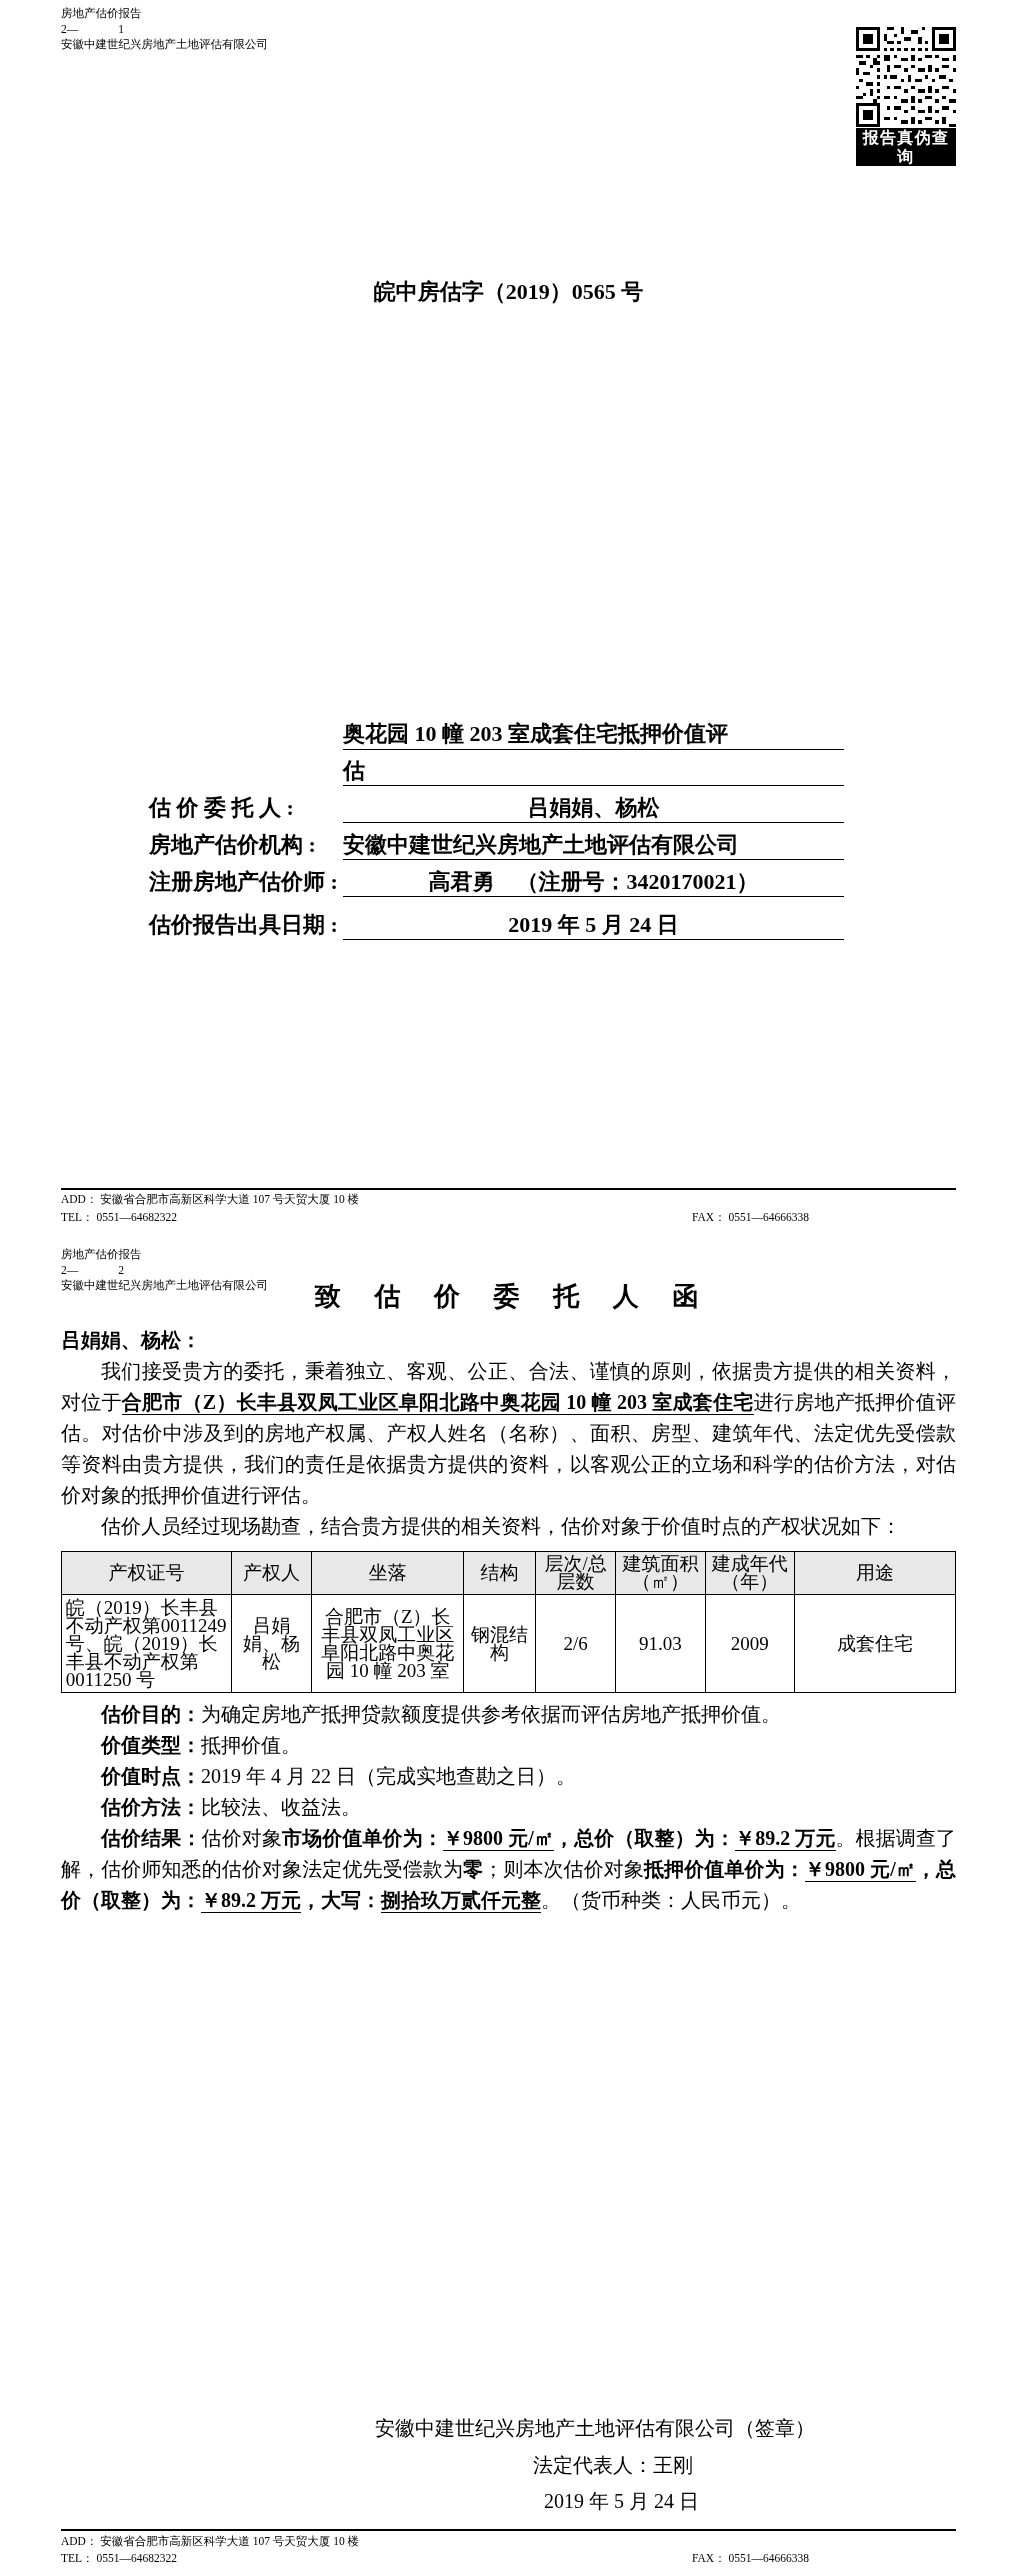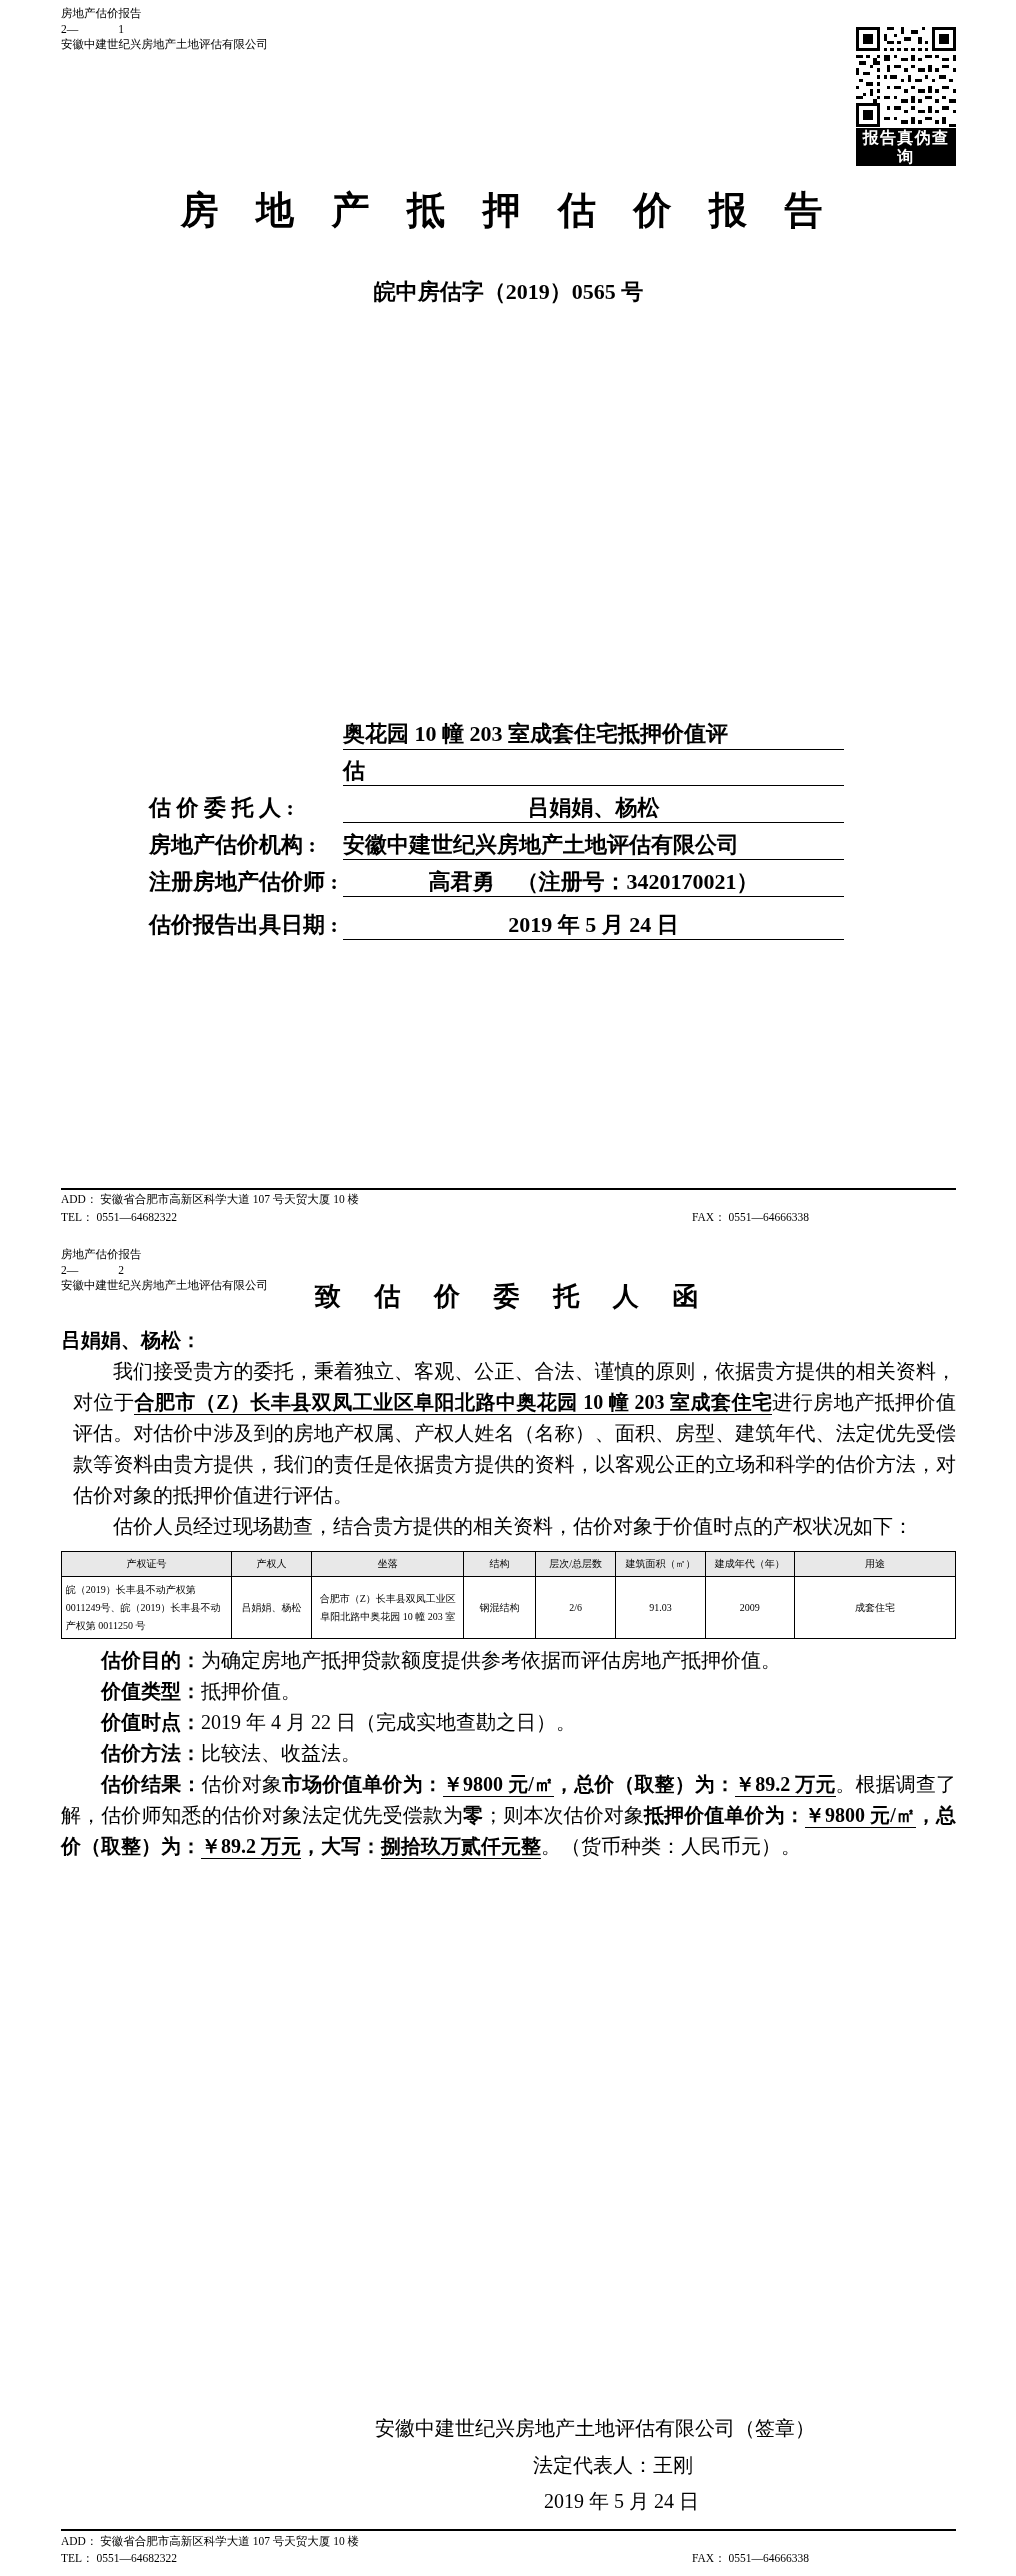--- a/index.html
+++ b/index.html
@@ -43,26 +43,26 @@
   .ftr-rule{border-top:2.6px solid #000;margin-bottom:1.9px;}
   .ftr-row2{display:flex;}
   .ftr-tel{flex:none;width:631px;}
 
   
   .p2-title{position:absolute;top:42px;left:0;right:0;text-align:center;
             font-size:26px;font-weight:bold;letter-spacing:3.8px;}
   .p2-body{position:absolute;top:88px;left:61px;right:61px;
            font-size:20px;line-height:31px;text-align:justify;}
   .salutation{font-weight:bold;}
-  .para{text-indent:40px;margin-left:12px;}
+  .para{text-indent:40px;}
   .seg-b{font-weight:bold;}
   .seg-u{border-bottom:1.6px solid #000;padding-bottom:0.6px;}
 
   table.props{width:100%;border-collapse:collapse;margin:9px 0 6.4px 0;
-              font-size:10px;line-height:18px;text-align:center;text-indent:0;}
+              font-size:19px;line-height:18px;text-align:center;text-indent:0;}
   table.props th,table.props td{border:1.3px solid #000;padding:3.2px 3.8px;font-weight:normal;vertical-align:middle;}
   table.props th{background:#e8e8e8;}
   table.props td.cert{text-align:left;}
 
   .item{text-indent:40px;}
 
   .sig-line{position:absolute;font-size:20px;white-space:nowrap;}
   .sig-1{top:1178px;right:202px;}
   .sig-2{top:1215px;right:324px;}
   .sig-3{top:1251px;right:318px;}
@@ -85,21 +85,20 @@
     <svg viewBox="0 0 29 29" shape-rendering="crispEdges" xmlns="http://www.w3.org/2000/svg">
       <rect x="0" y="0" width="29" height="29" fill="#fff"></rect>
       <path fill="#000" d="M0,0h7v7H0z M22,0h7v7h-7z M0,22h7v7H0z"></path>
       <path fill="#fff" d="M1,1h5v5H1z M23,1h5v5h-5z M1,23h5v5H1z"></path>
       <path fill="#000" d="M2,2h3v3H2z M24,2h3v3h-3z M2,24h3v3H2z"></path>
       <path fill="#000" d="M9,0h2v1h-2z M13,0h1v2h-1z M16,1h2v1h-2z M19,0h1v1h-1z M8,2h1v2h-1z M11,2h1v1h-1z M14,3h2v1h-2z M18,3h1v2h-1z M9,4h2v1h-2z M12,4h1v1h-1z M20,4h1v1h-1z M8,6h1v1h-1z M10,6h1v1h-1z M12,6h1v1h-1z M14,6h1v1h-1z M16,6h1v1h-1z M18,6h1v1h-1z M20,6h1v1h-1z M6,8h1v1h-1z M6,10h1v1h-1z M6,12h1v1h-1z M6,14h1v1h-1z M6,16h1v1h-1z M6,18h1v1h-1z M6,20h1v1h-1z M0,8h2v1h-2z M3,8h1v1h-1z M5,9h1v2h-1z M1,10h2v1h-2z M4,11h1v1h-1z M0,12h1v2h-1z M2,13h2v1h-2z M1,15h1v1h-1z M3,16h2v1h-2z M0,17h1v1h-1z M4,18h1v2h-1z M2,19h1v1h-1z M0,20h2v1h-2z M5,21h1v1h-1z M8,8h2v2h-2z M11,8h1v1h-1z M13,9h2v1h-2z M16,8h1v2h-1z M18,9h1v1h-1z M20,8h2v1h-2z M23,8h1v1h-1z M25,9h2v1h-2z M28,8h1v2h-1z M9,11h1v2h-1z M11,11h2v1h-2z M14,12h1v1h-1z M16,11h1v1h-1z M18,12h2v1h-2z M21,11h1v2h-1z M23,12h1v1h-1z M25,11h2v1h-2z M28,12h1v1h-1z M8,14h1v1h-1z M10,14h2v1h-2z M13,15h1v1h-1z M15,14h1v2h-1z M17,15h2v1h-2z M20,14h1v1h-1z M22,15h1v1h-1z M24,14h2v1h-2z M27,15h1v1h-1z M9,17h1v1h-1z M11,17h2v1h-2z M14,18h1v1h-1z M16,17h1v1h-1z M18,18h2v1h-2z M21,17h1v2h-1z M23,18h1v1h-1z M25,17h2v1h-2z M28,18h1v1h-1z M8,20h2v1h-2z M11,20h1v1h-1z M13,21h2v1h-2z M16,20h1v2h-1z M18,21h1v1h-1z M20,20h2v1h-2z M23,21h1v1h-1z M25,20h1v1h-1z M27,21h2v1h-2z M9,23h1v1h-1z M11,23h2v1h-2z M14,24h1v1h-1z M16,23h1v1h-1z M18,24h2v1h-2z M21,23h1v2h-1z M23,24h1v1h-1z M25,23h2v1h-2z M28,24h1v1h-1z M8,26h2v1h-2z M11,26h1v1h-1z M13,27h2v1h-2z M16,26h1v2h-1z M18,27h1v1h-1z M20,26h2v1h-2z M23,27h1v1h-1z M25,26h1v2h-1z M27,28h2v1h-2z"></path>
     </svg>
     <div class="qr-caption">报告真伪查询</div>
   </div>
 
-  <div class="main-title">房 地 产 抵 押 估 价 报 告</div>
   <div class="report-no">皖中房估字（2019）0565 号</div>
 
   <div class="form">
     <div class="form-row">
       <span class="form-label"></span>
       <span class="form-value left">奥花园 10 幢 203 室成套住宅抵押价值评</span>
     </div>
     <div class="form-row">
       <span class="form-label"></span>
       <span class="form-value left">估</span>

